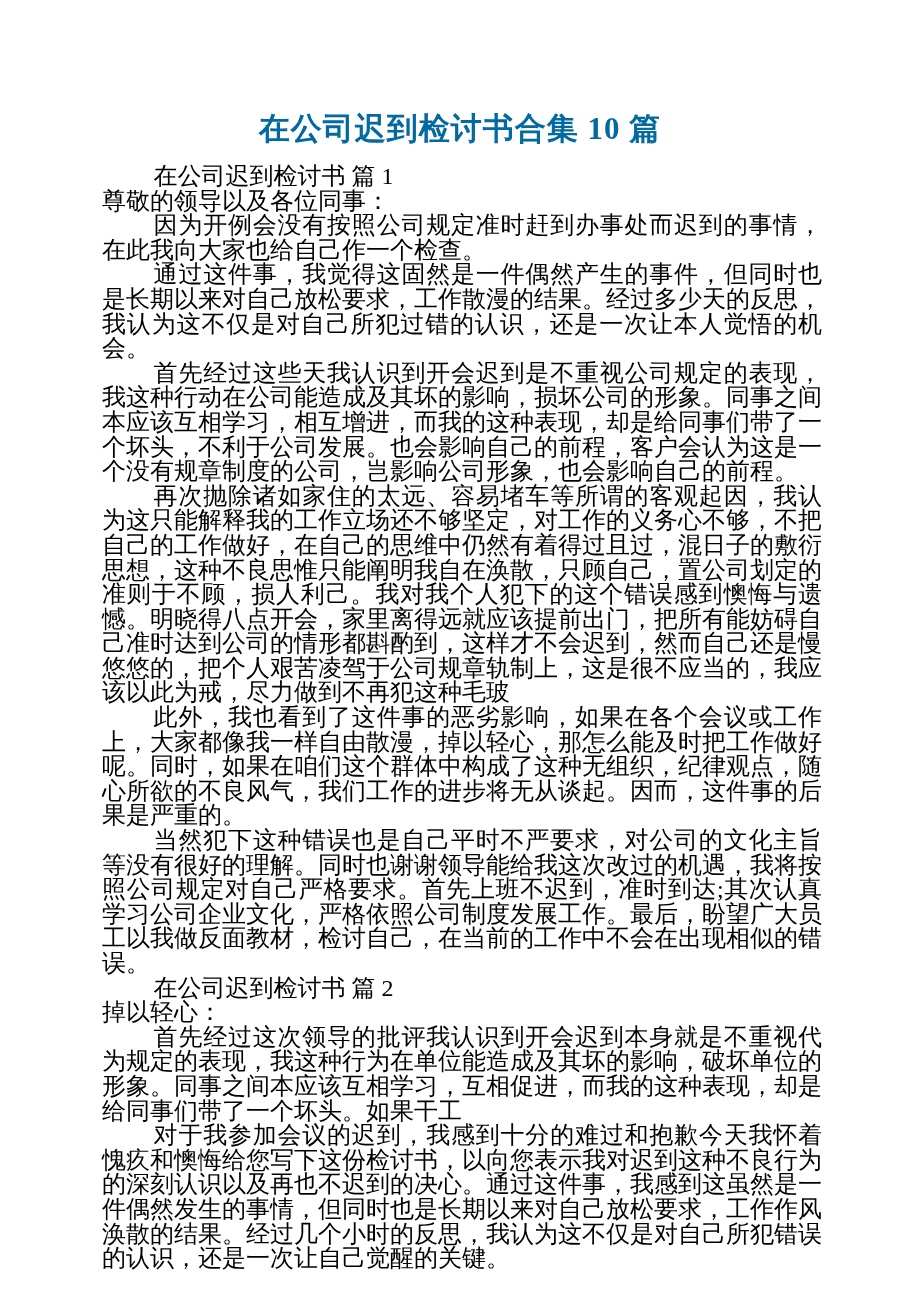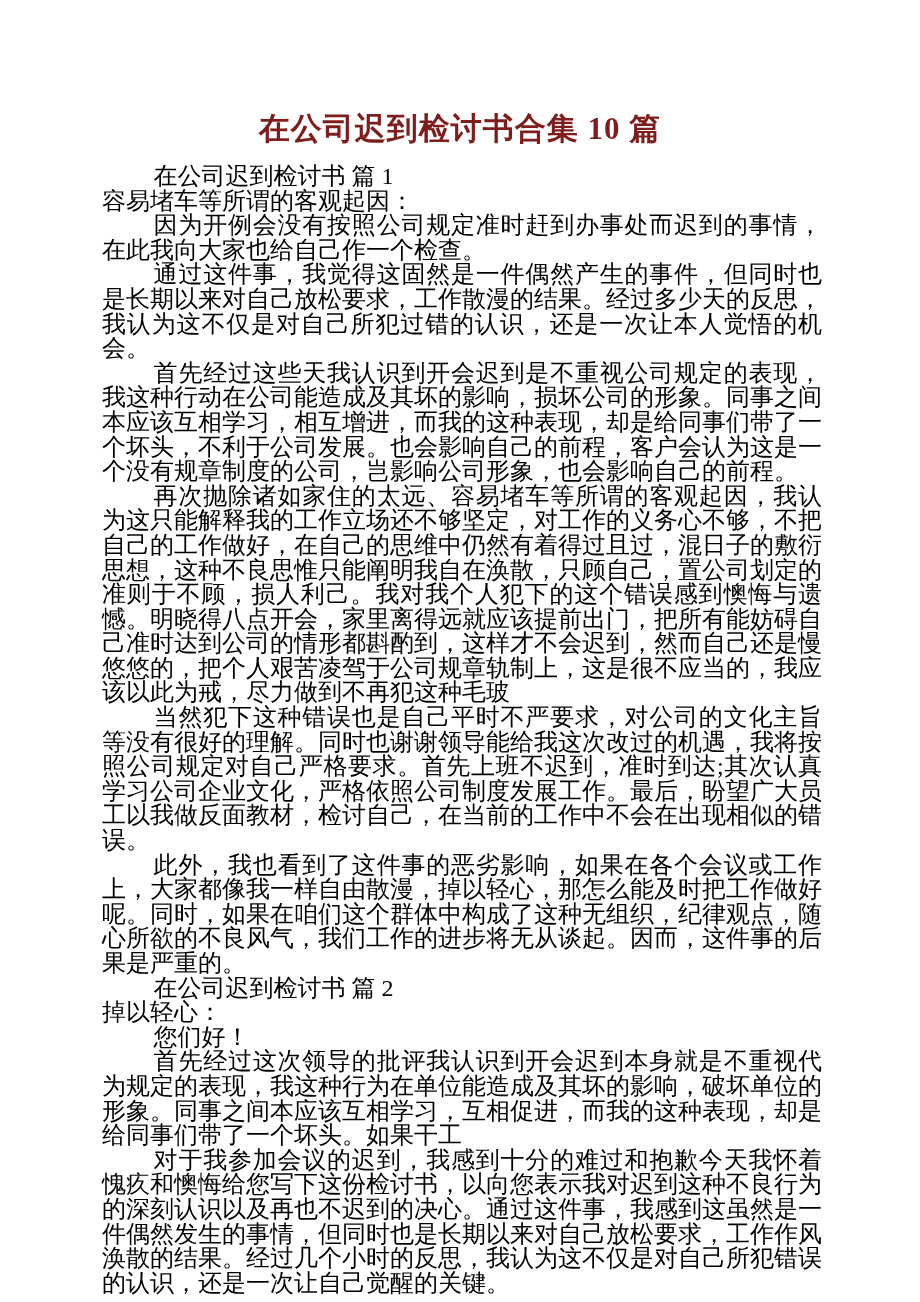--- a/index.html
+++ b/index.html
@@ -45,46 +45,45 @@
   }
   .no-indent {
     text-indent: 0;
   }
 </style>
 </head>
 <body>
 
 <div class="page">
 
-  <h1 class="doc-title" style="color: #7f1d1d;">在公司迟到检讨书合集 10 篇</h1>
+  <h1 class="doc-title" style="color: #0369a1;">在公司迟到检讨书合集 10 篇</h1>
 
   <div class="doc-body">
 
     <p class="indent">在公司迟到检讨书 篇 1</p>
 
-    <p class="no-indent">容易堵车等所谓的客观起因：</p>
+    <p class="no-indent">尊敬的领导以及各位同事：</p>
 
     <p class="indent">因为开例会没有按照公司规定准时赶到办事处而迟到的事情，在此我向大家也给自己作一个检查。</p>
 
     <p class="indent">通过这件事，我觉得这固然是一件偶然产生的事件，但同时也是长期以来对自己放松要求，工作散漫的结果。经过多少天的反思，我认为这不仅是对自己所犯过错的认识，还是一次让本人觉悟的机会。</p>
 
     <p class="indent">首先经过这些天我认识到开会迟到是不重视公司规定的表现，我这种行动在公司能造成及其坏的影响，损坏公司的形象。同事之间本应该互相学习，相互增进，而我的这种表现，却是给同事们带了一个坏头，不利于公司发展。也会影响自己的前程，客户会认为这是一个没有规章制度的公司，岂影响公司形象，也会影响自己的前程。</p>
 
     <p class="indent">再次抛除诸如家住的太远、容易堵车等所谓的客观起因，我认为这只能解释我的工作立场还不够坚定，对工作的义务心不够，不把自己的工作做好，在自己的思维中仍然有着得过且过，混日子的敷衍思想，这种不良思惟只能阐明我自在涣散，只顾自己，置公司划定的准则于不顾，损人利己。我对我个人犯下的这个错误感到懊悔与遗憾。明晓得八点开会，家里离得远就应该提前出门，把所有能妨碍自己准时达到公司的情形都斟酌到，这样才不会迟到，然而自己还是慢悠悠的，把个人艰苦凌驾于公司规章轨制上，这是很不应当的，我应该以此为戒，尽力做到不再犯这种毛玻</p>
 
+    <p class="indent">此外，我也看到了这件事的恶劣影响，如果在各个会议或工作上，大家都像我一样自由散漫，掉以轻心，那怎么能及时把工作做好呢。同时，如果在咱们这个群体中构成了这种无组织，纪律观点，随心所欲的不良风气，我们工作的进步将无从谈起。因而，这件事的后果是严重的。</p>
+
     <p class="indent">当然犯下这种错误也是自己平时不严要求，对公司的文化主旨等没有很好的理解。同时也谢谢领导能给我这次改过的机遇，我将按照公司规定对自己严格要求。首先上班不迟到，准时到达;其次认真学习公司企业文化，严格依照公司制度发展工作。最后，盼望广大员工以我做反面教材，检讨自己，在当前的工作中不会在出现相似的错误。</p>
-
-    <p class="indent">此外，我也看到了这件事的恶劣影响，如果在各个会议或工作上，大家都像我一样自由散漫，掉以轻心，那怎么能及时把工作做好呢。同时，如果在咱们这个群体中构成了这种无组织，纪律观点，随心所欲的不良风气，我们工作的进步将无从谈起。因而，这件事的后果是严重的。</p>
 
 
 
     <p class="indent">在公司迟到检讨书 篇 2</p>
 
     <p class="no-indent">掉以轻心：</p>
 
-    <p class="indent">您们好！</p>
 
     <p class="indent">首先经过这次领导的批评我认识到开会迟到本身就是不重视代为规定的表现，我这种行为在单位能造成及其坏的影响，破坏单位的形象。同事之间本应该互相学习，互相促进，而我的这种表现，却是给同事们带了一个坏头。如果干工</p>
 
     <p class="indent">对于我参加会议的迟到，我感到十分的难过和抱歉今天我怀着愧疚和懊悔给您写下这份检讨书，以向您表示我对迟到这种不良行为的深刻认识以及再也不迟到的决心。通过这件事，我感到这虽然是一件偶然发生的事情，但同时也是长期以来对自己放松要求，工作作风涣散的结果。经过几个小时的反思，我认为这不仅是对自己所犯错误的认识，还是一次让自己觉醒的关键。</p>
 
   </div>
 </div>
 
 </body></html>

